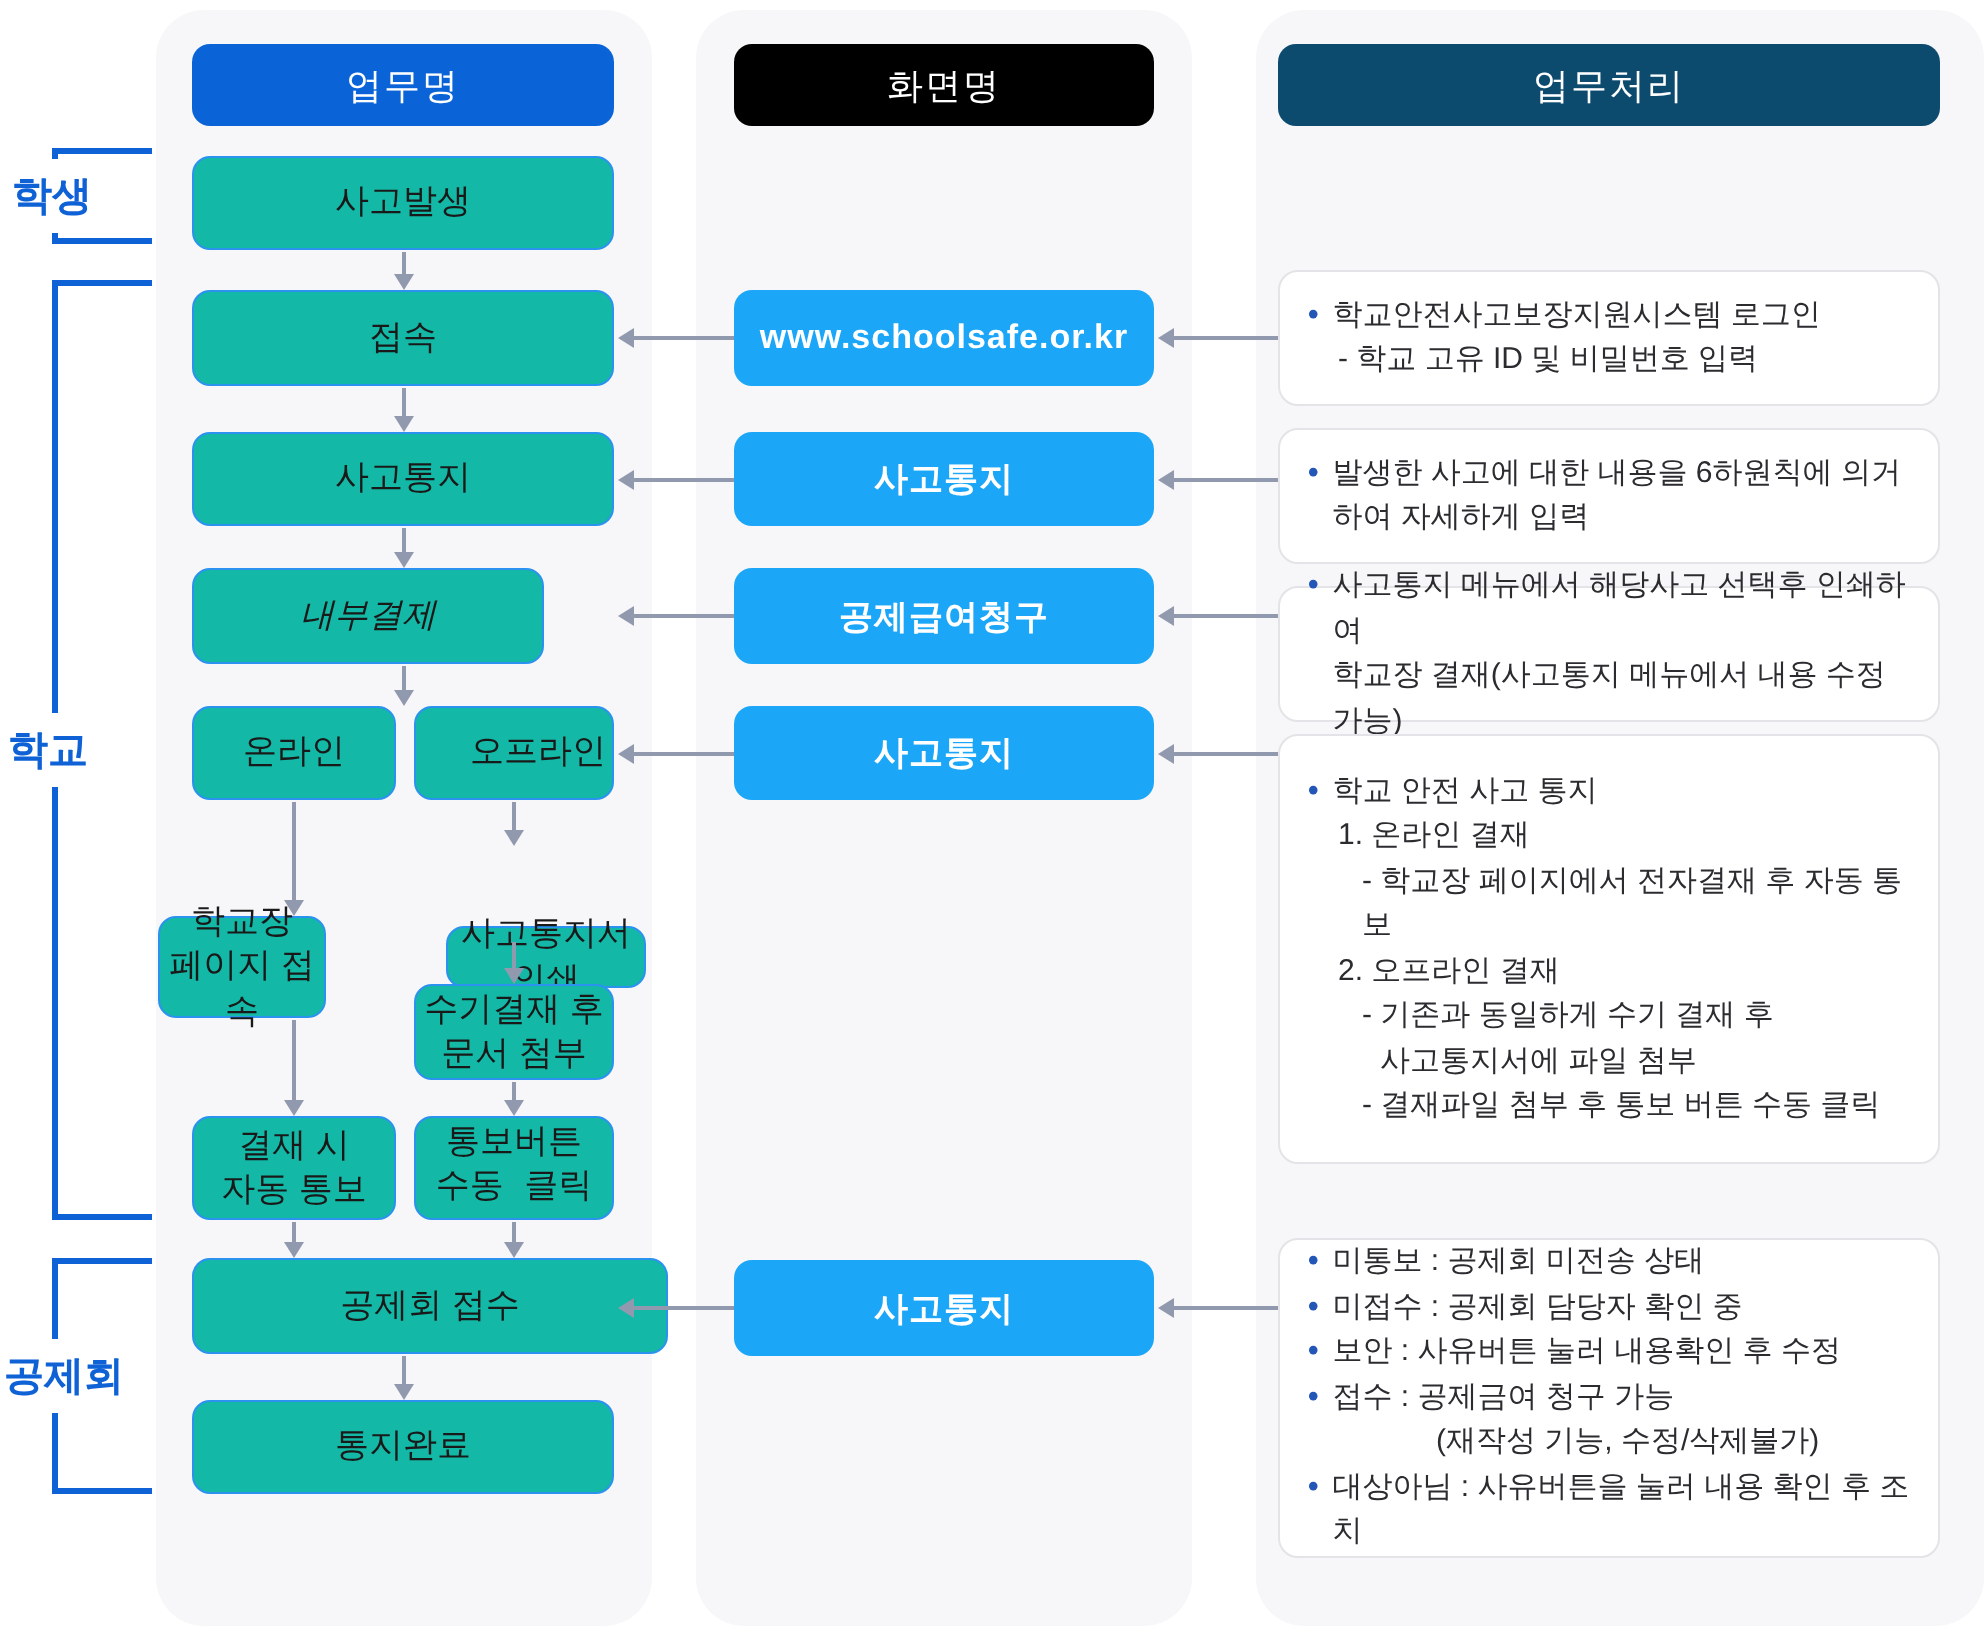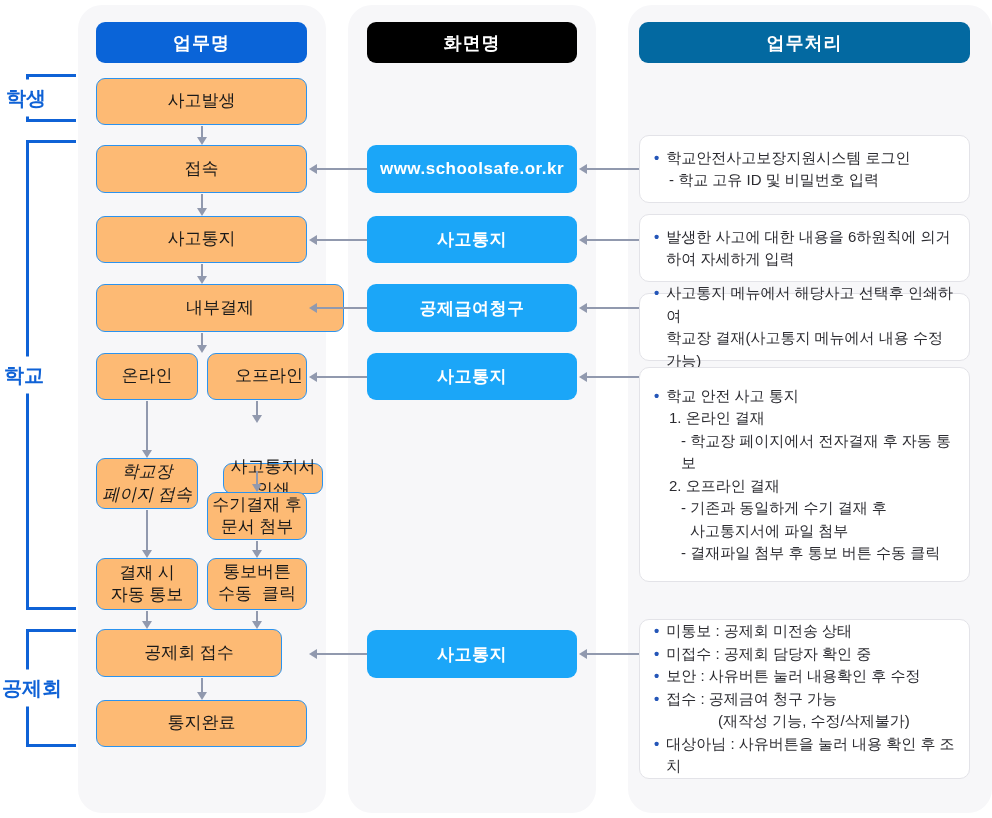--- a/index.html
+++ b/index.html
@@ -6,26 +6,26 @@
   html,body { background:#fff; }
   body { font-family:"Liberation Sans","DejaVu Sans",sans-serif; }
   .stage { position:relative; width:992px; height:818px; background:#fff; overflow:hidden; }
 
   .panel { position:absolute; top:5px; height:808px; background:#f7f7f9; border-radius:24px; }
   .panel.p1 { left:78px;  width:248px; }
   .panel.p2 { left:348px; width:248px; }
   .panel.p3 { left:628px; width:364px; }
 
   .hdr { position:absolute; height:41px; border-radius:9px; display:flex; align-items:center; justify-content:center;
-         color:#fff; font-size:18px; font-weight:bold; letter-spacing:1px;text-align:right; }
+         color:#fff; font-size:18px; font-weight:normal; letter-spacing:1px;text-align:right; }
   .hdr.h1 { left:96px;  top:22px; width:211px; background:#0a64d8; }
   .hdr.h2 { left:367px; top:22px; width:210px; background:#000000; }
-  .hdr.h3 { left:639px; top:22px; width:331px; background:#0369a1; }
-
-  .fbox { position:absolute; background:#fdba74; border:1.5px solid #2b93ef; border-radius:9px;
+  .hdr.h3 { left:639px; top:22px; width:331px; background:#0c4a6e; }
+
+  .fbox { position:absolute; background:#14b8a6; border:1.5px solid #2b93ef; border-radius:9px;
           display:flex; flex-direction:column; align-items:center; justify-content:center;
           font-size:17px; font-weight:500; color:#191919; text-align:center; line-height:1.3; }
 
   .sbox { position:absolute; background:#1ba6f8; border-radius:9px; display:flex; align-items:center; justify-content:center;
           color:#fff; font-size:17px; font-weight:bold; letter-spacing:0.5px; }
 
   .ibox { position:absolute; background:#fff; border:1px solid #e3e3e8; border-radius:10px;
           padding:17px 14px; display:flex; flex-direction:column; justify-content:center;
           font-size:15px; color:#2b2b30; line-height:1.5; }
   .irow { display:flex; }
@@ -67,44 +67,44 @@
   <div class="bracket" style="left:26px; top:140px; height:470px;">
     <span class="blabel" style="left:-26px;">학교</span>
   </div>
   <div class="bracket" style="left:26px; top:629px; height:118px;">
     <span class="blabel" style="left:-28px;">공제회</span>
   </div>
 
   <div class="fbox" style="left:96px; top:78px;  width:211px; height:47px;">사고발생</div>
   <div class="fbox" style="left:96px; top:145px; width:211px; height:48px;">접속</div>
   <div class="fbox" style="left:96px; top:216px; width:211px; height:47px;">사고통지</div>
-  <div class="fbox" style="left:96px; top:284px; width:248px; height:48px;">내부결제</div>
+  <div class="fbox" style="left:96px; top:284px; width:176px; height:48px;font-style:italic;">내부결제</div>
   <div class="fbox" style="left:96px; top:353px; width:102px; height:47px;">온라인</div>
   <div class="fbox" style="left:207px; top:353px; width:100px; height:47px;padding-left:24px;">오프라인</div>
   <div class="fbox" style="left:223px; top:423px; width:100px; height:31px;margin-top:40px;">
     <span>사고통지서</span>
     <span>인쇄</span>
   </div>
-  <div class="fbox" style="left:96px; top:458px; width:102px; height:51px;font-style:italic;">
+  <div class="fbox" style="left:79px; top:458px; width:84px; height:51px;">
     <span>학교장</span>
     <span>페이지 접속</span>
   </div>
   <div class="fbox" style="left:207px; top:492px; width:100px; height:48px;">
     <span>수기결재 후</span>
     <span>문서 첨부</span>
   </div>
   <div class="fbox" style="left:96px; top:558px; width:102px; height:52px;">
     <span>결재 시</span>
     <span>자동 통보</span>
   </div>
   <div class="fbox" style="left:207px; top:558px; width:100px; height:52px;font-family:Liberation Mono, monospace;">
     <span>통보버튼</span>
     <span>수동 클릭</span>
   </div>
-  <div class="fbox" style="left:96px; top:629px; width:186px; height:48px;">공제회 접수</div>
+  <div class="fbox" style="left:96px; top:629px; width:238px; height:48px;">공제회 접수</div>
   <div class="fbox" style="left:96px; top:700px; width:211px; height:47px;">통지완료</div>
 
   <div class="sbox" style="left:367px; top:145px; width:210px; height:48px;">www.schoolsafe.or.kr</div>
   <div class="sbox" style="left:367px; top:216px; width:210px; height:47px;">사고통지</div>
   <div class="sbox" style="left:367px; top:284px; width:210px; height:48px;">공제급여청구</div>
   <div class="sbox" style="left:367px; top:353px; width:210px; height:47px;">사고통지</div>
   <div class="sbox" style="left:367px; top:630px; width:210px; height:48px;">사고통지</div>
 
   <div class="ibox" style="left:639px; top:135px; width:331px; height:68px;">
     <div class="irow">

